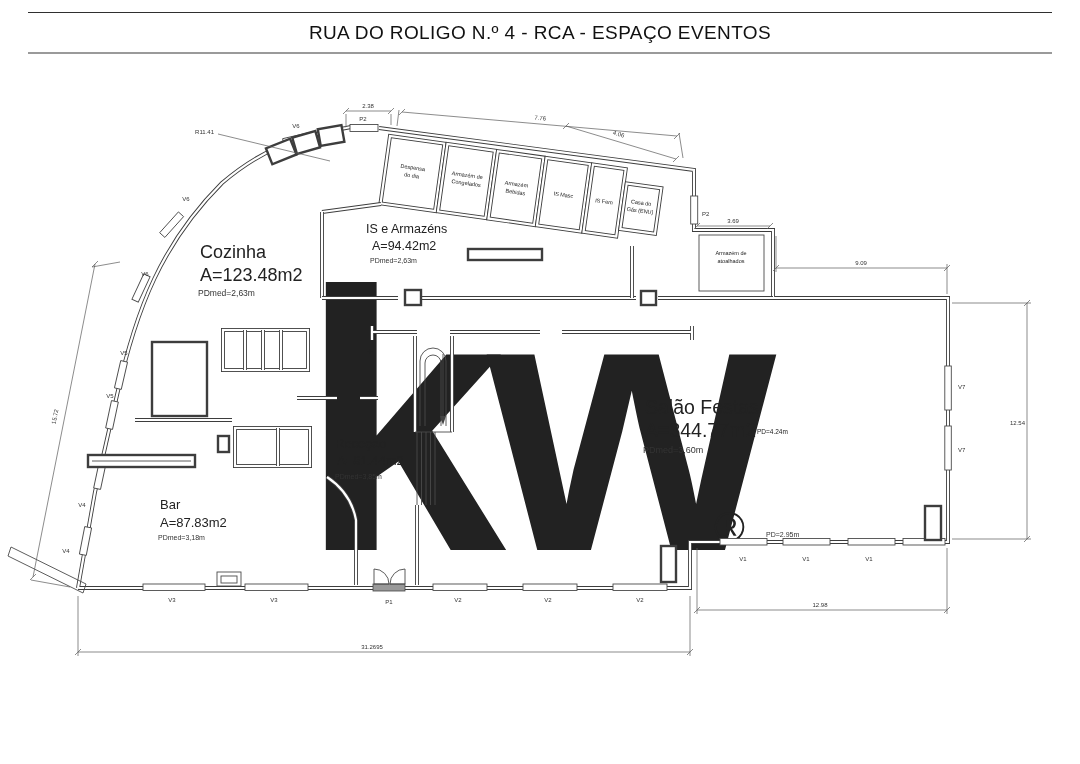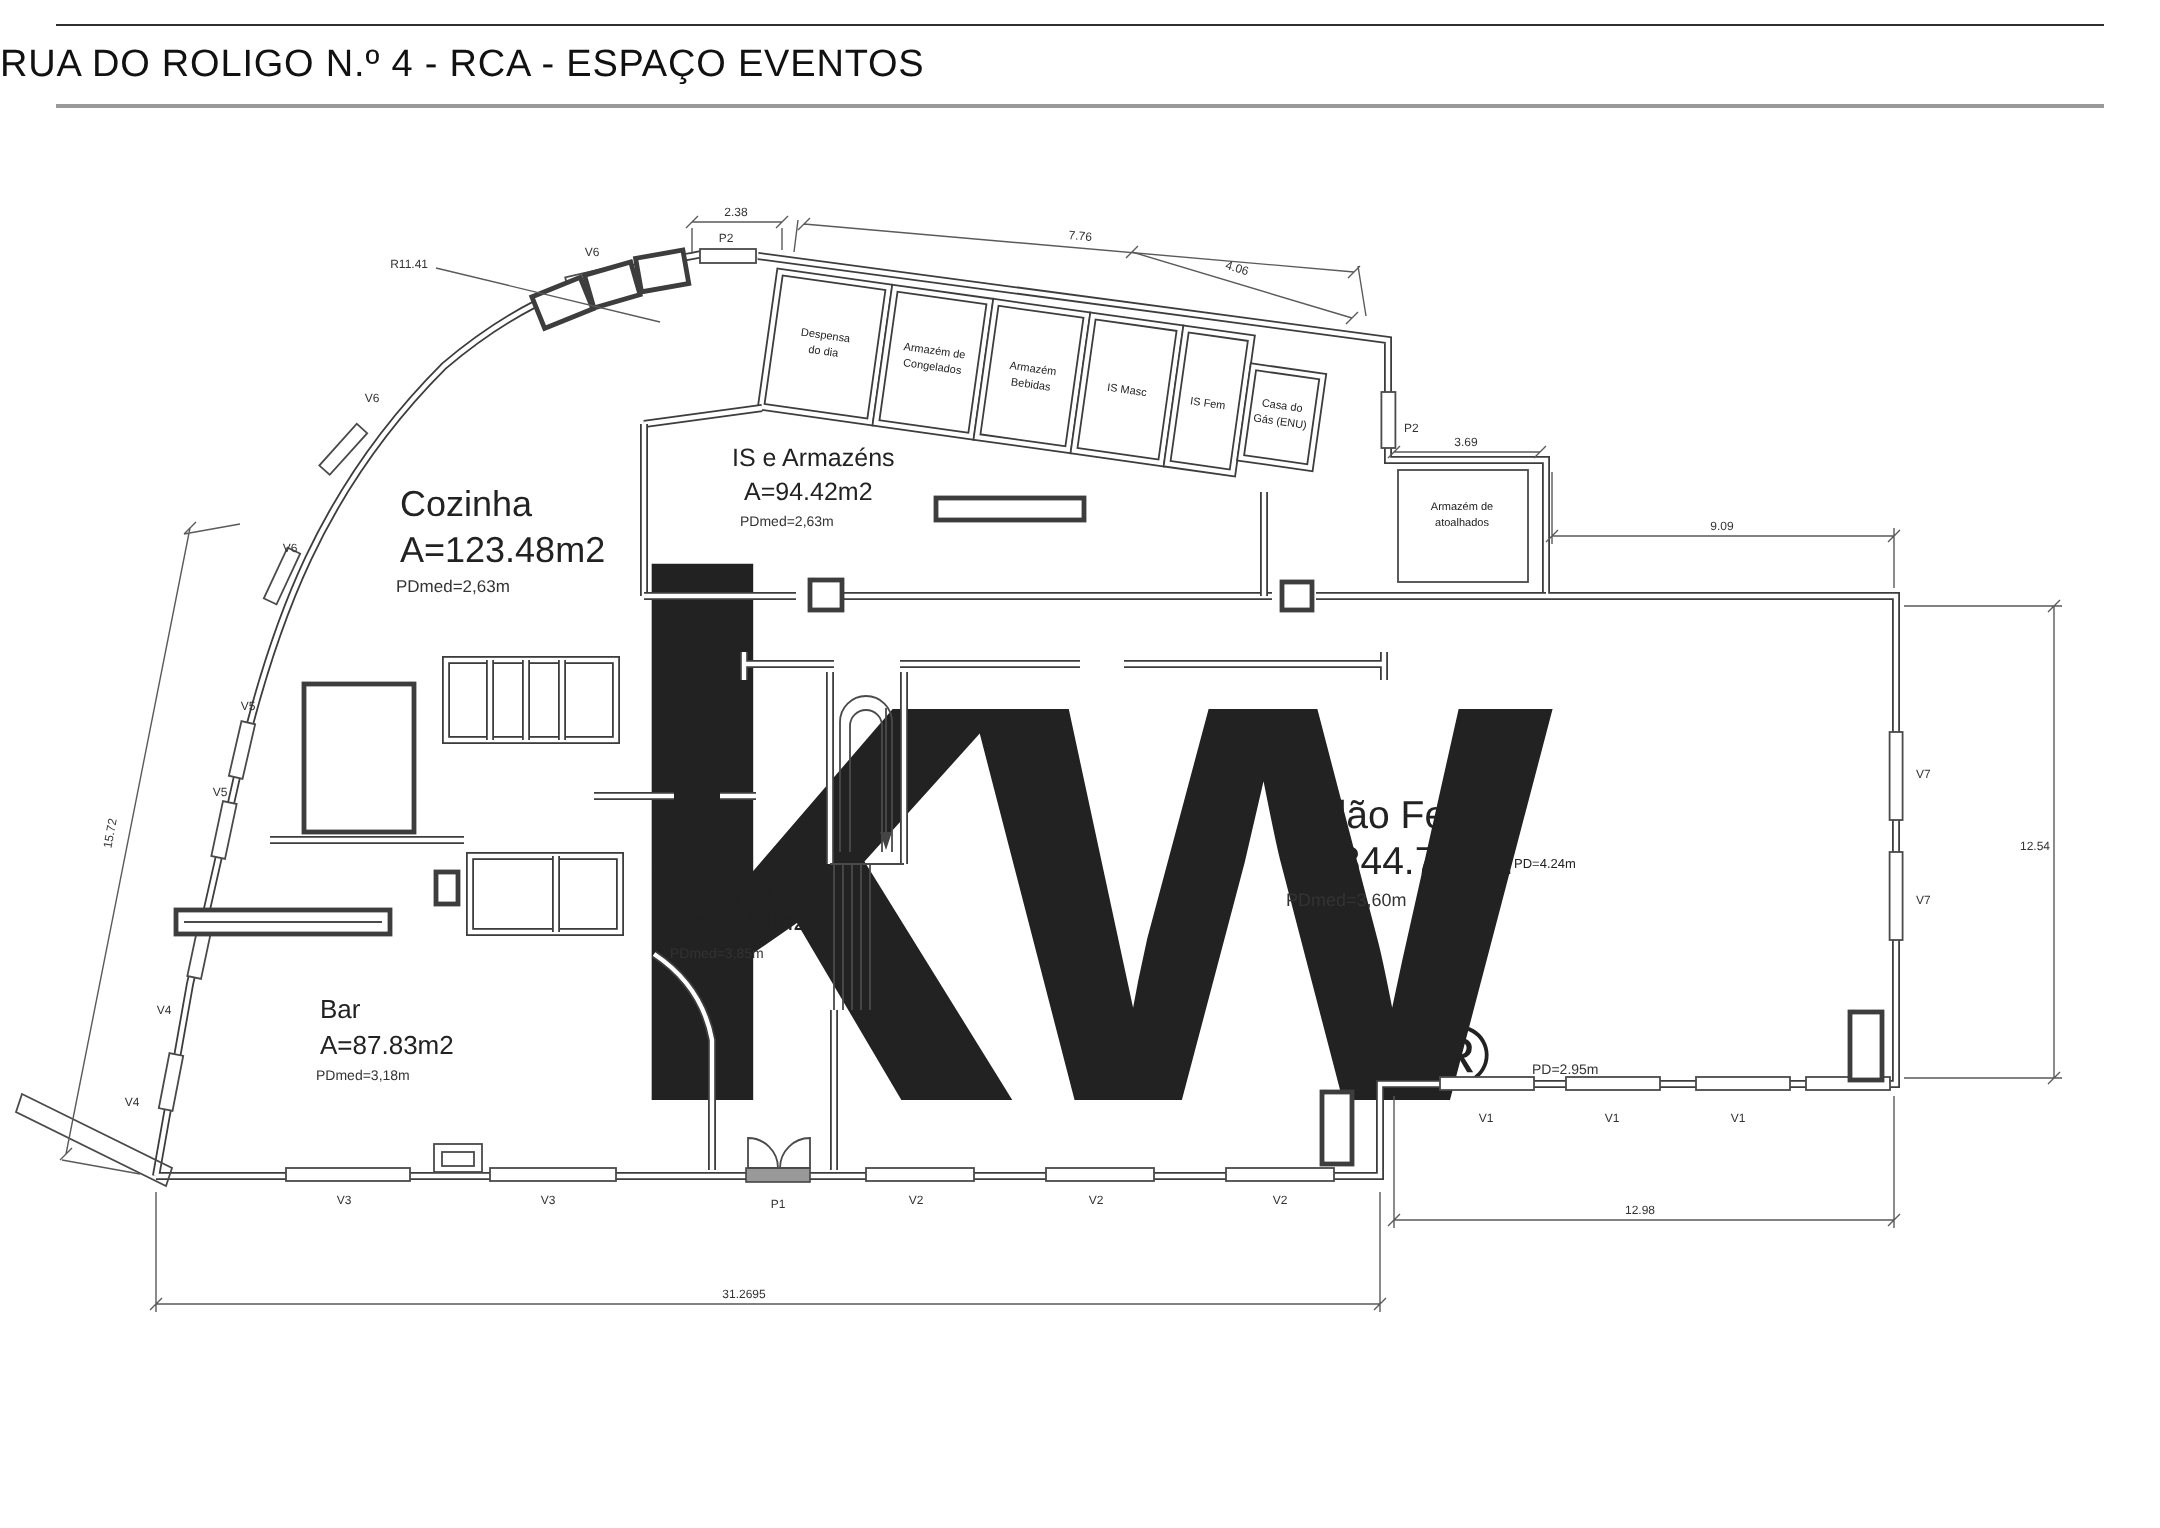--- a/index.html
+++ b/index.html
@@ -1,18 +1,18 @@
 <!DOCTYPE html>
 <html><head>
 <meta charset="utf-8">
 <style>
   html,body{margin:0;padding:0}
   body{width:1080px;height:764px;background:#fff;font-family:"Liberation Sans",sans-serif;position:relative;overflow:hidden}
   .top-rule{position:absolute;left:28px;right:28px;top:12px;border-top:1.5px solid #2f2f2f}
-  .page-title{position:absolute;left:0;right:0;top:22px;font-size:19px;letter-spacing:.4px;color:#111}
+  .page-title{position:absolute;left:0;right:0;top:22px;text-align:center;font-size:19px;letter-spacing:.4px;color:#111}
   .bottom-rule{position:absolute;left:28px;right:28px;top:52px;border-top:2.5px solid #9a9a9a}
   svg{position:absolute;left:0;top:0}
   .w{stroke:#3d3d3d;stroke-width:4;fill:none;stroke-linecap:butt}
   .wi{stroke:#ffffff;stroke-width:2.2;fill:none;stroke-linecap:butt}
   .t{stroke:#4a4a4a;stroke-width:.9;fill:none}
   .f{stroke:#3d3d3d;stroke-width:2.4;fill:#fff}
   .d{stroke:#5a5a5a;stroke-width:.7;fill:none}
   .win{fill:#fff;stroke:#4a4a4a;stroke-width:.9}
   text{fill:#222}
   .dim{font-size:6px;fill:#333}

